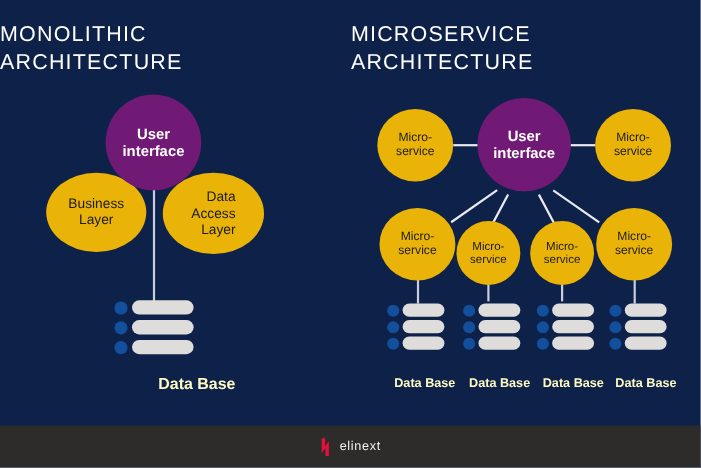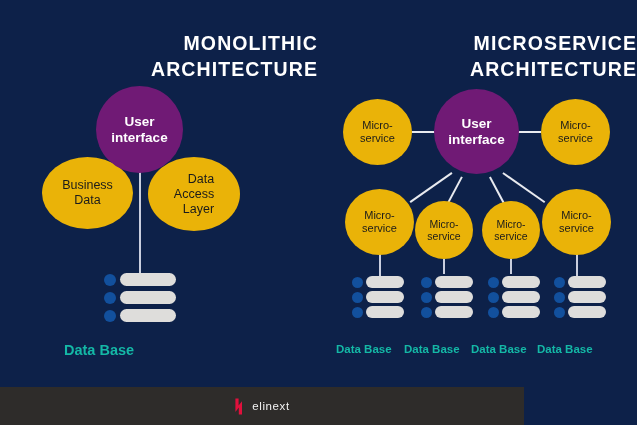--- a/index.html
+++ b/index.html
@@ -14,29 +14,28 @@
   #slide {
     position: relative;
     width: 637px;
     height: 425px;
     background: #0d2149;
   }
 
   
   .panel-title {
     position: absolute;
-    text-align: right;
+    text-align: left;
     color: #ffffff;
-    font-weight: bold;
+    font-weight: normal;
     font-size: 19.5px;
     letter-spacing: 1.1px;
     line-height: 26px;
     text-transform: uppercase;
     white-space: pre-line;
-    margin-top: 12px;
   }
   #title-mono { left: 0px;   top: 18px; width: 318px; }
   #title-micro{ left: 319px; top: 18px; width: 318px; }
 
   
   .bubble {
     position: absolute;
     border-radius: 50%;
     display: flex;
     align-items: center;
@@ -74,31 +73,31 @@
     border-radius: 50%;
     background: #12509d;
     flex: 0 0 auto;
   }
   .db-bar {
     background: #dedddb;
     flex: 0 0 auto;
   }
   .db-label {
     position: absolute;
-    color: #14b8a6;
+    color: #fef9c3;
     font-weight: bold;
-    text-align: left;
+    text-align: right;
     white-space: nowrap;
   }
 
   
   #footer {
     position: absolute;
     left: 0; bottom: 0;
-    width: 524px; height: 38px;
+    width: 637px; height: 38px;
     background: #2e2c2a;
     display: flex;
     align-items: center;
     justify-content: center;
   }
   #logo-wrap {
     display: flex;
     align-items: center;
     gap: 5px;
   }
@@ -119,21 +118,21 @@
 
   <div class="panel-title" id="title-mono">MONOLITHIC
 ARCHITECTURE</div>
 
   <div class="panel-title" id="title-micro">MICROSERVICE
 ARCHITECTURE</div>
 
   <div class="link link-v" style="left:139px; top:170px; height:105px;"></div>
 
   <div class="bubble bubble-grey" style="left:42px; top:157px; width:91px; height:72px; font-size:12.5px; line-height:15px;">Business
-Data</div>
+Layer</div>
 
   <div class="bubble bubble-grey" style="left:148px; top:157px; width:92px; height:74px; font-size:12.5px; line-height:15px;text-align:right;">Data
 Access
 Layer</div>
 
   <div class="bubble bubble-blue" style="left:96px; top:86px; width:87px; height:87px; font-size:13.5px; line-height:16px; z-index:3;">User
 interface</div>
 
   <div class="db" style="left:104px; top:273px;">
     <div class="db-row" style="margin-bottom:5px;">

